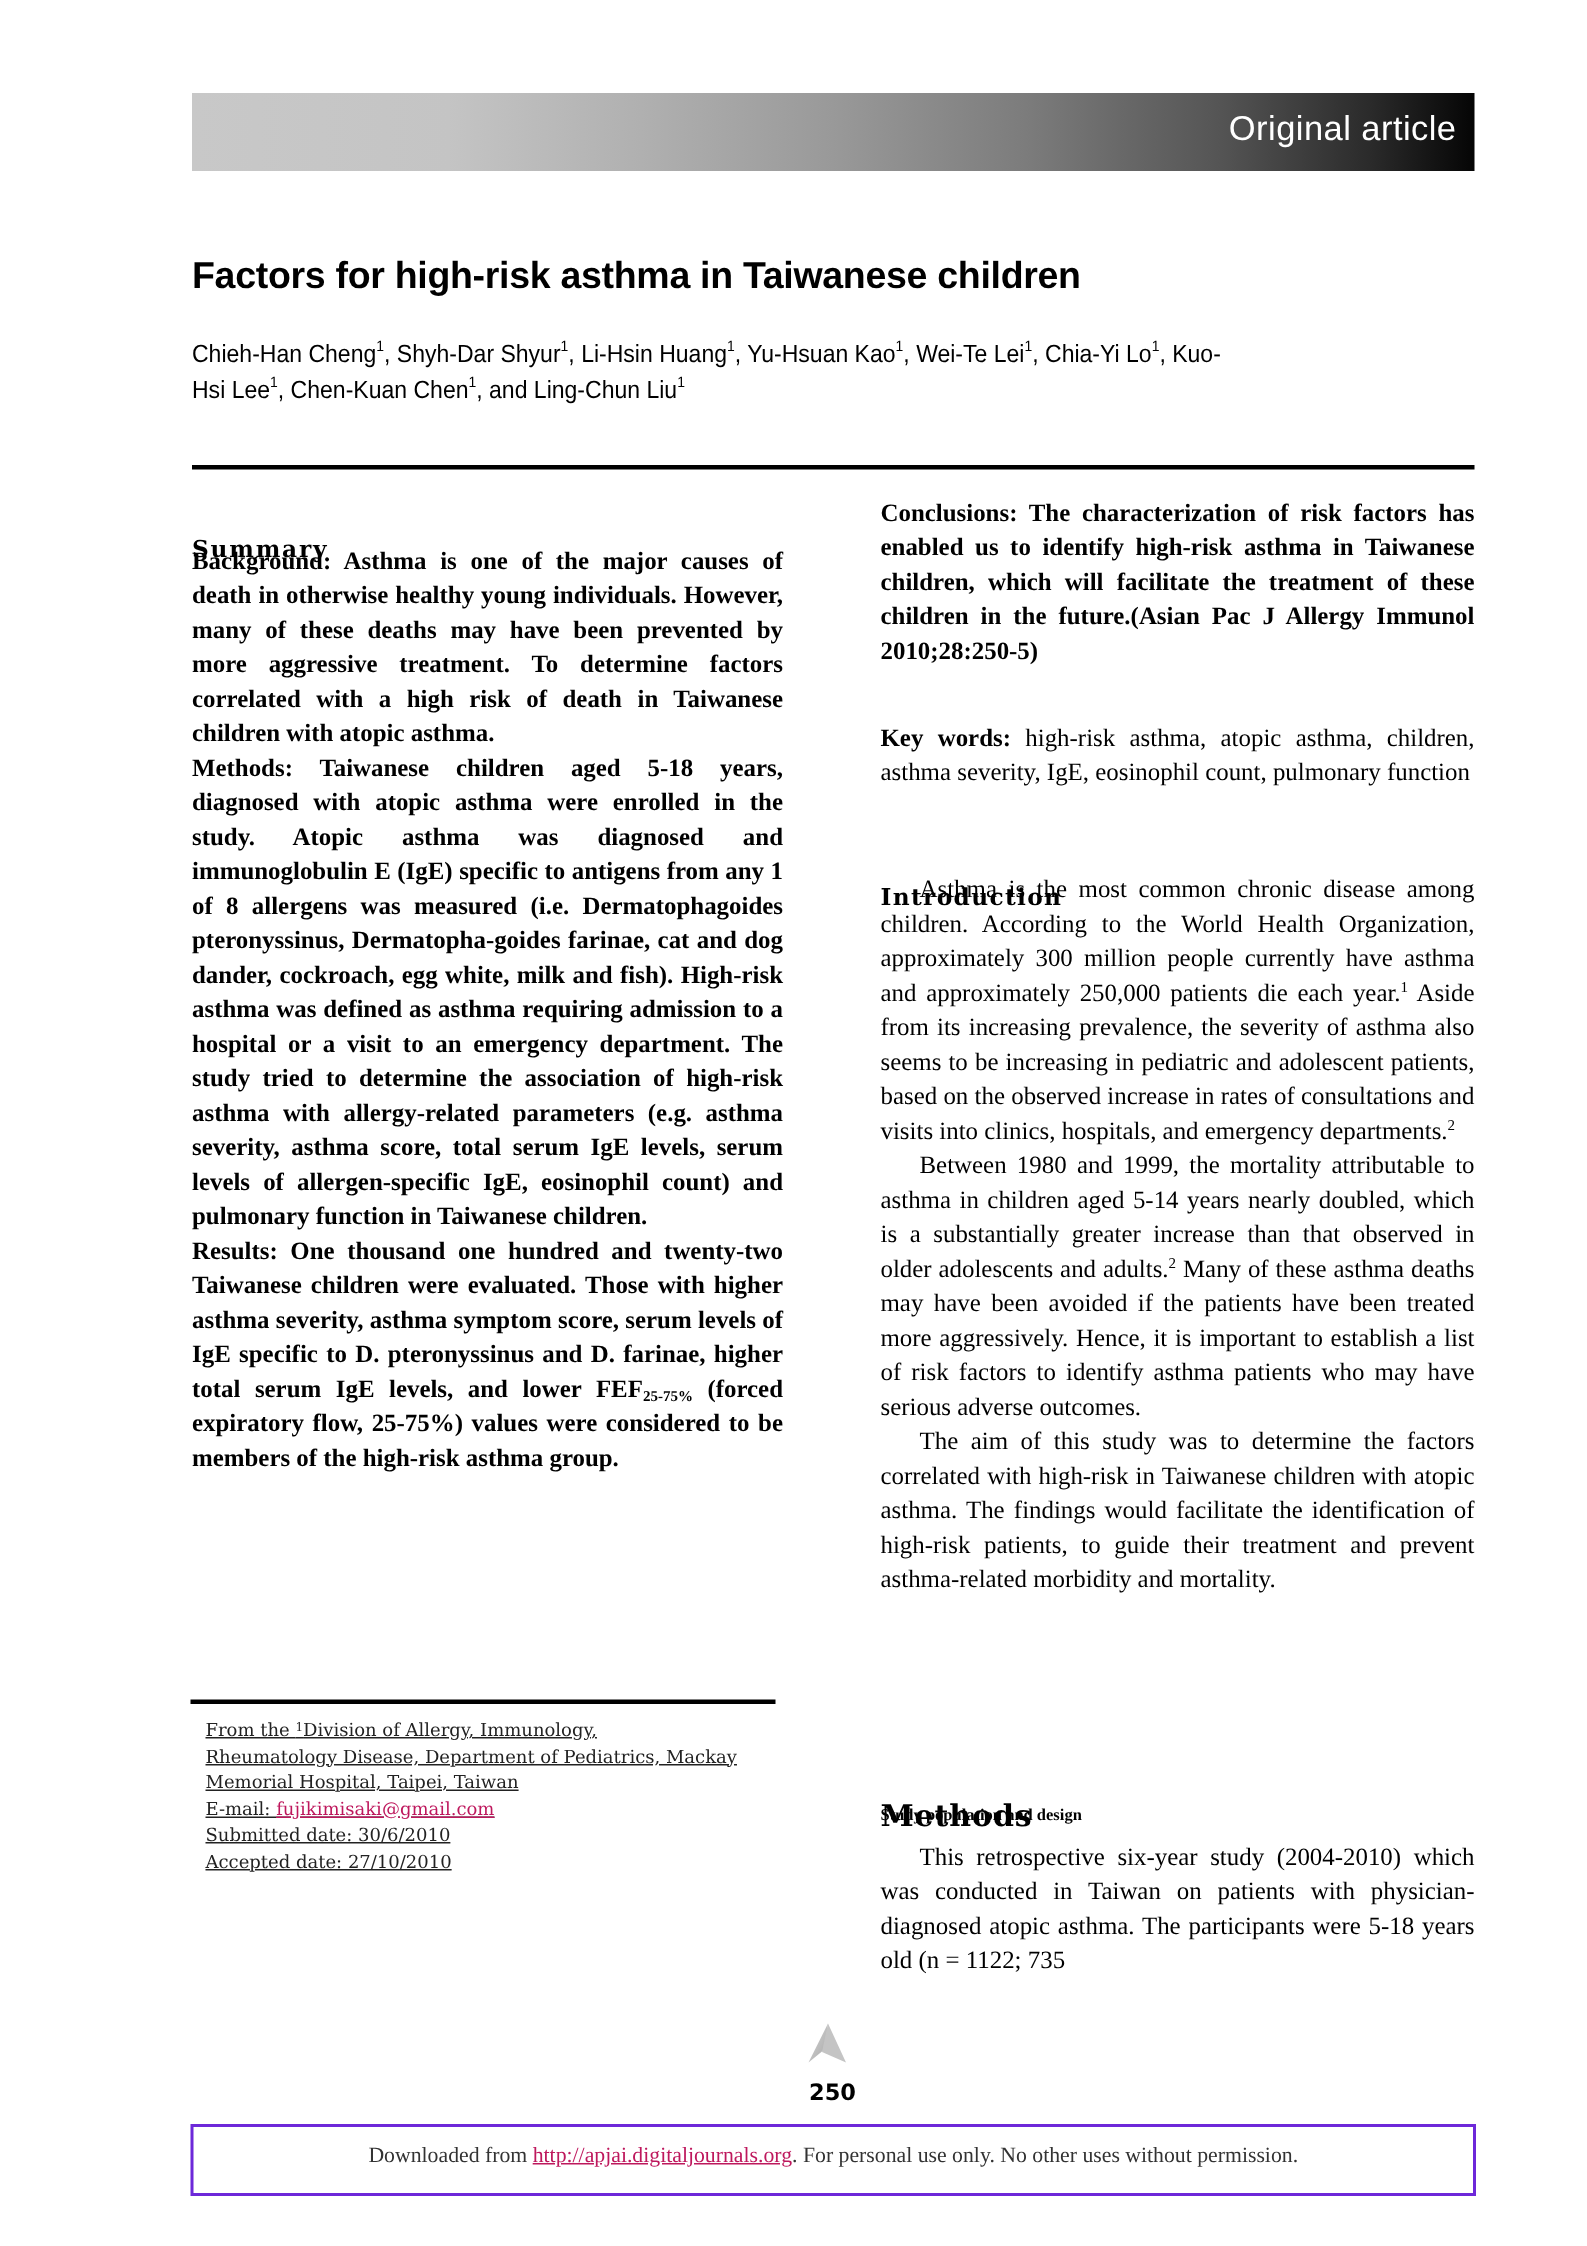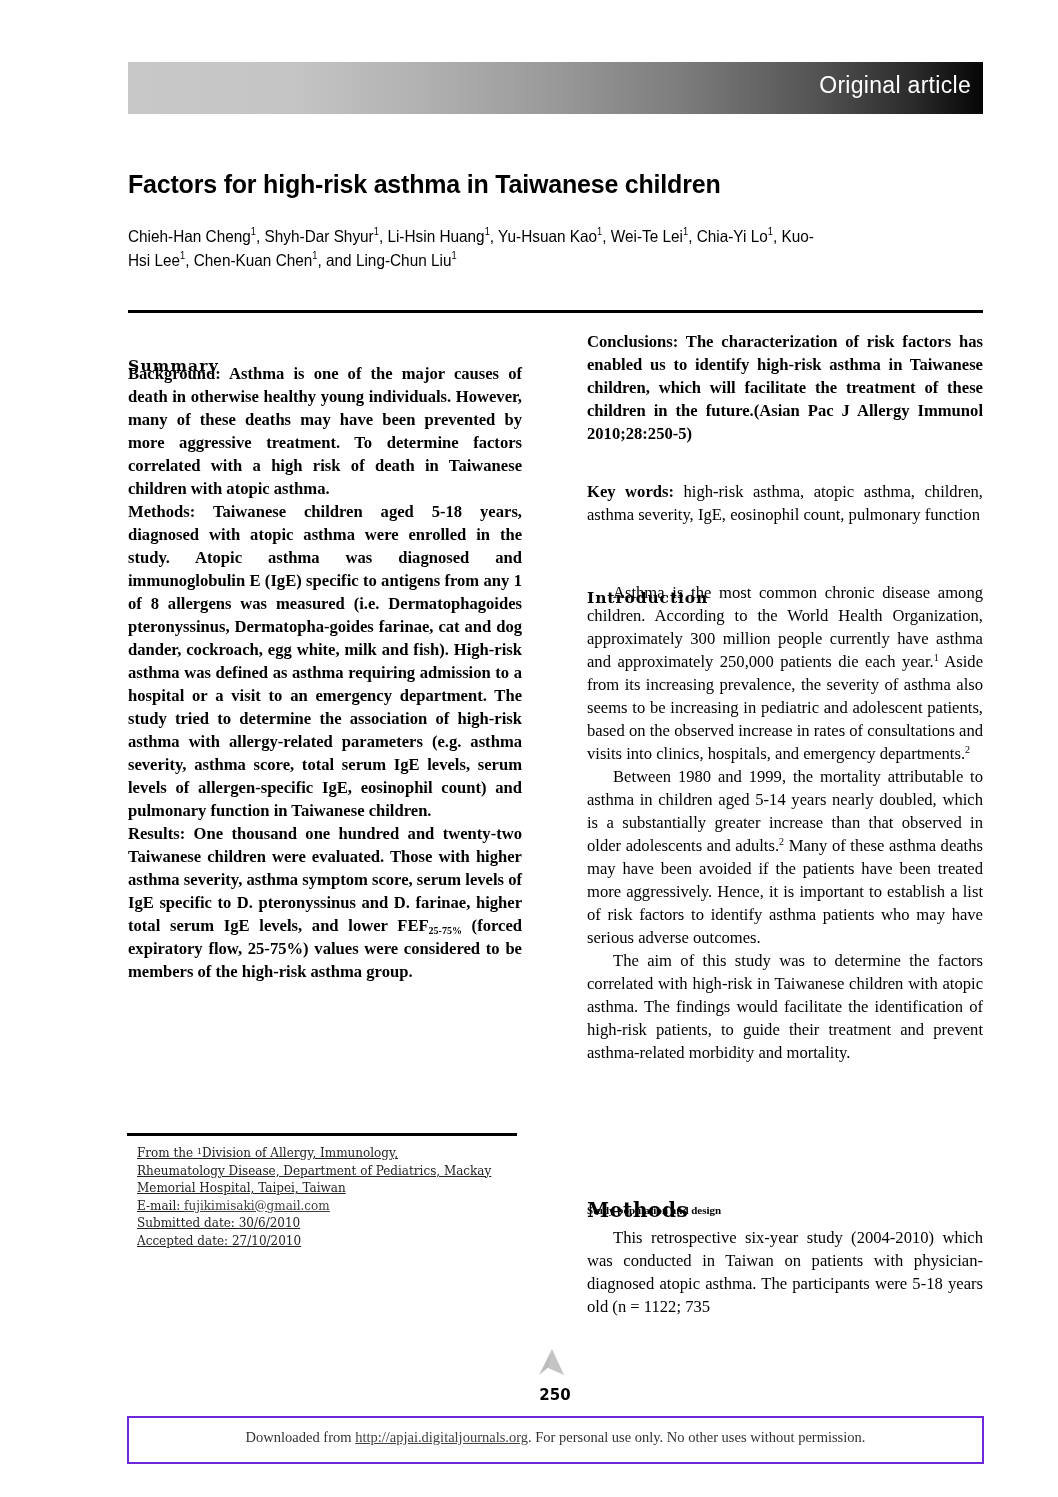--- a/index.html
+++ b/index.html
@@ -67,21 +67,21 @@
   }
   #methods-text { top: 1226px; }
 
   #footnote-rule { left: 127px; top: 1133px; width: 390px; height: 3px; background: #000; }
   #footnote {
     left: 137px; top: 1145px; width: 400px;
     font-family: "DejaVu Serif", serif; font-size: 12px; line-height: 17.5px; color: #222; text-decoration: underline;
   }
   #footnote .fl { white-space: nowrap; }
   #footnote sup { font-size: 8px; vertical-align: 3px; line-height: 0; }
-  .link { color: #404040; text-decoration: underline; }
+  .link { color: #be185d; text-decoration: underline; }
 
   #logo { left: 536px; top: 1348px; width: 30px; height: 28px; }
   #page-number {
     left: 520px; top: 1386px; width: 70px; text-align: center;
     font-family: "DejaVu Sans", sans-serif; font-weight: bold; font-size: 15px;
   }
 
   #footer-box {
     left: 127px; top: 1416px; width: 853px; height: 44px;
     border: 2px solid #6d28d9; box-sizing: content-box;

